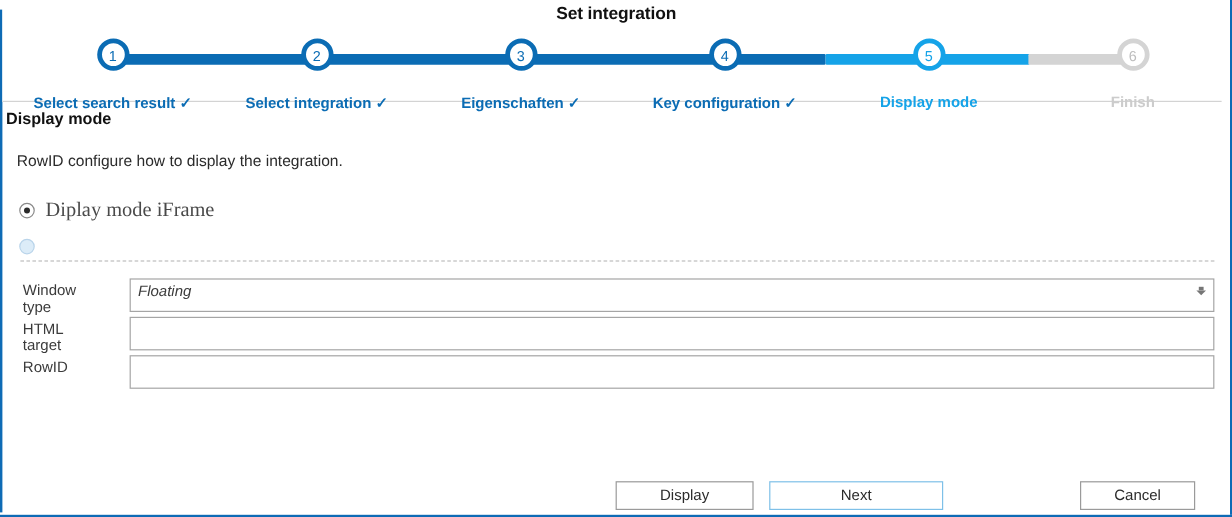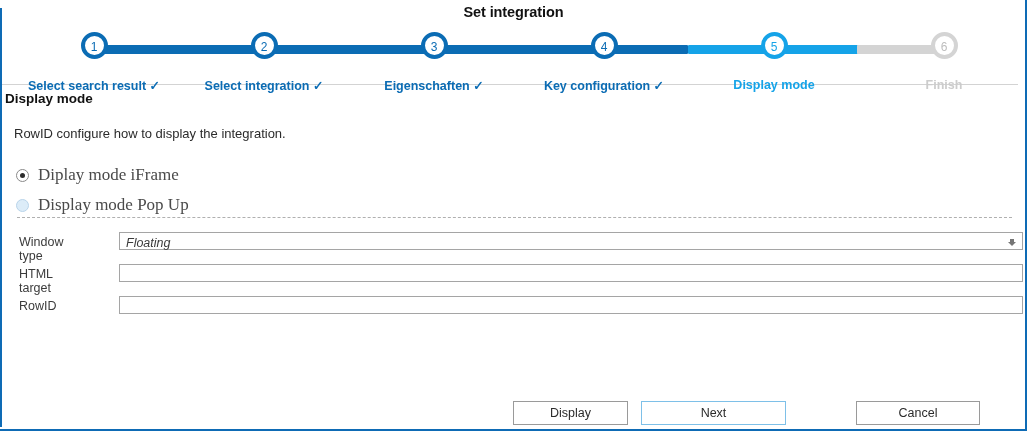--- a/index.html
+++ b/index.html
@@ -212,25 +212,24 @@
     position: absolute;
     left: 17px;
     top: 3px;
     font-size: 12.5px;
     color: #3b3b3b;
   }
   .field-box {
     position: absolute;
     left: 106px;
     width: 904px;
-    height: 18px;
+    height: 28px;
     box-sizing: border-box;
     border: 1px solid #a5a5a5;
     background: #ffffff;
-    margin-left: 11px;
   }
   .field-value {
     position: absolute;
     left: 6px;
     top: 3px;
     font-size: 12.5px;
     font-style: italic;
     color: #3b3b3b;
   }
   .dropdown-arrow {
@@ -262,21 +261,21 @@
     font-family: "Liberation Sans", sans-serif;
     font-size: 12.5px;
     color: #2b2b2b;
     text-align: center;
     line-height: 22px;
     cursor: default;
     padding: 0;
   }
   .btn-previous { left: 513px; top: 401px; width: 115px; }
   .btn-next     { left: 641px; top: 401px; width: 145px; border: 1px solid #7ec0e8; }
-  .btn-cancel   { left: 856px; top: 401px; width: 124px; }
+  .btn-cancel   { left: 900px; top: 401px; width: 96px; }
 </style>
 </head>
 <body>
 
 <div id="app">
 
   <div class="frame-left"></div>
   <div class="frame-right"></div>
   <div class="frame-top-right"></div>
   <div class="frame-bottom"></div>
@@ -326,21 +325,20 @@
     <div class="section-title">Display mode</div>
     <div class="instruction">RowID configure how to display the integration.</div>
 
     <div class="radio-row r1">
       <span class="radio-mark on"></span>
       <span class="radio-label">Diplay mode iFrame</span>
     </div>
 
     <div class="radio-row r2">
       <span class="radio-mark off"></span>
-      <span class="radio-label">Display mode Pop Up</span>
     </div>
 
     <div class="divider"></div>
 
     <div class="field-row f1">
       <span class="field-label">Window type</span>
       <div class="field-box">
         <span class="field-value">Floating</span>
         <span class="dropdown-arrow"></span>
       </div>

